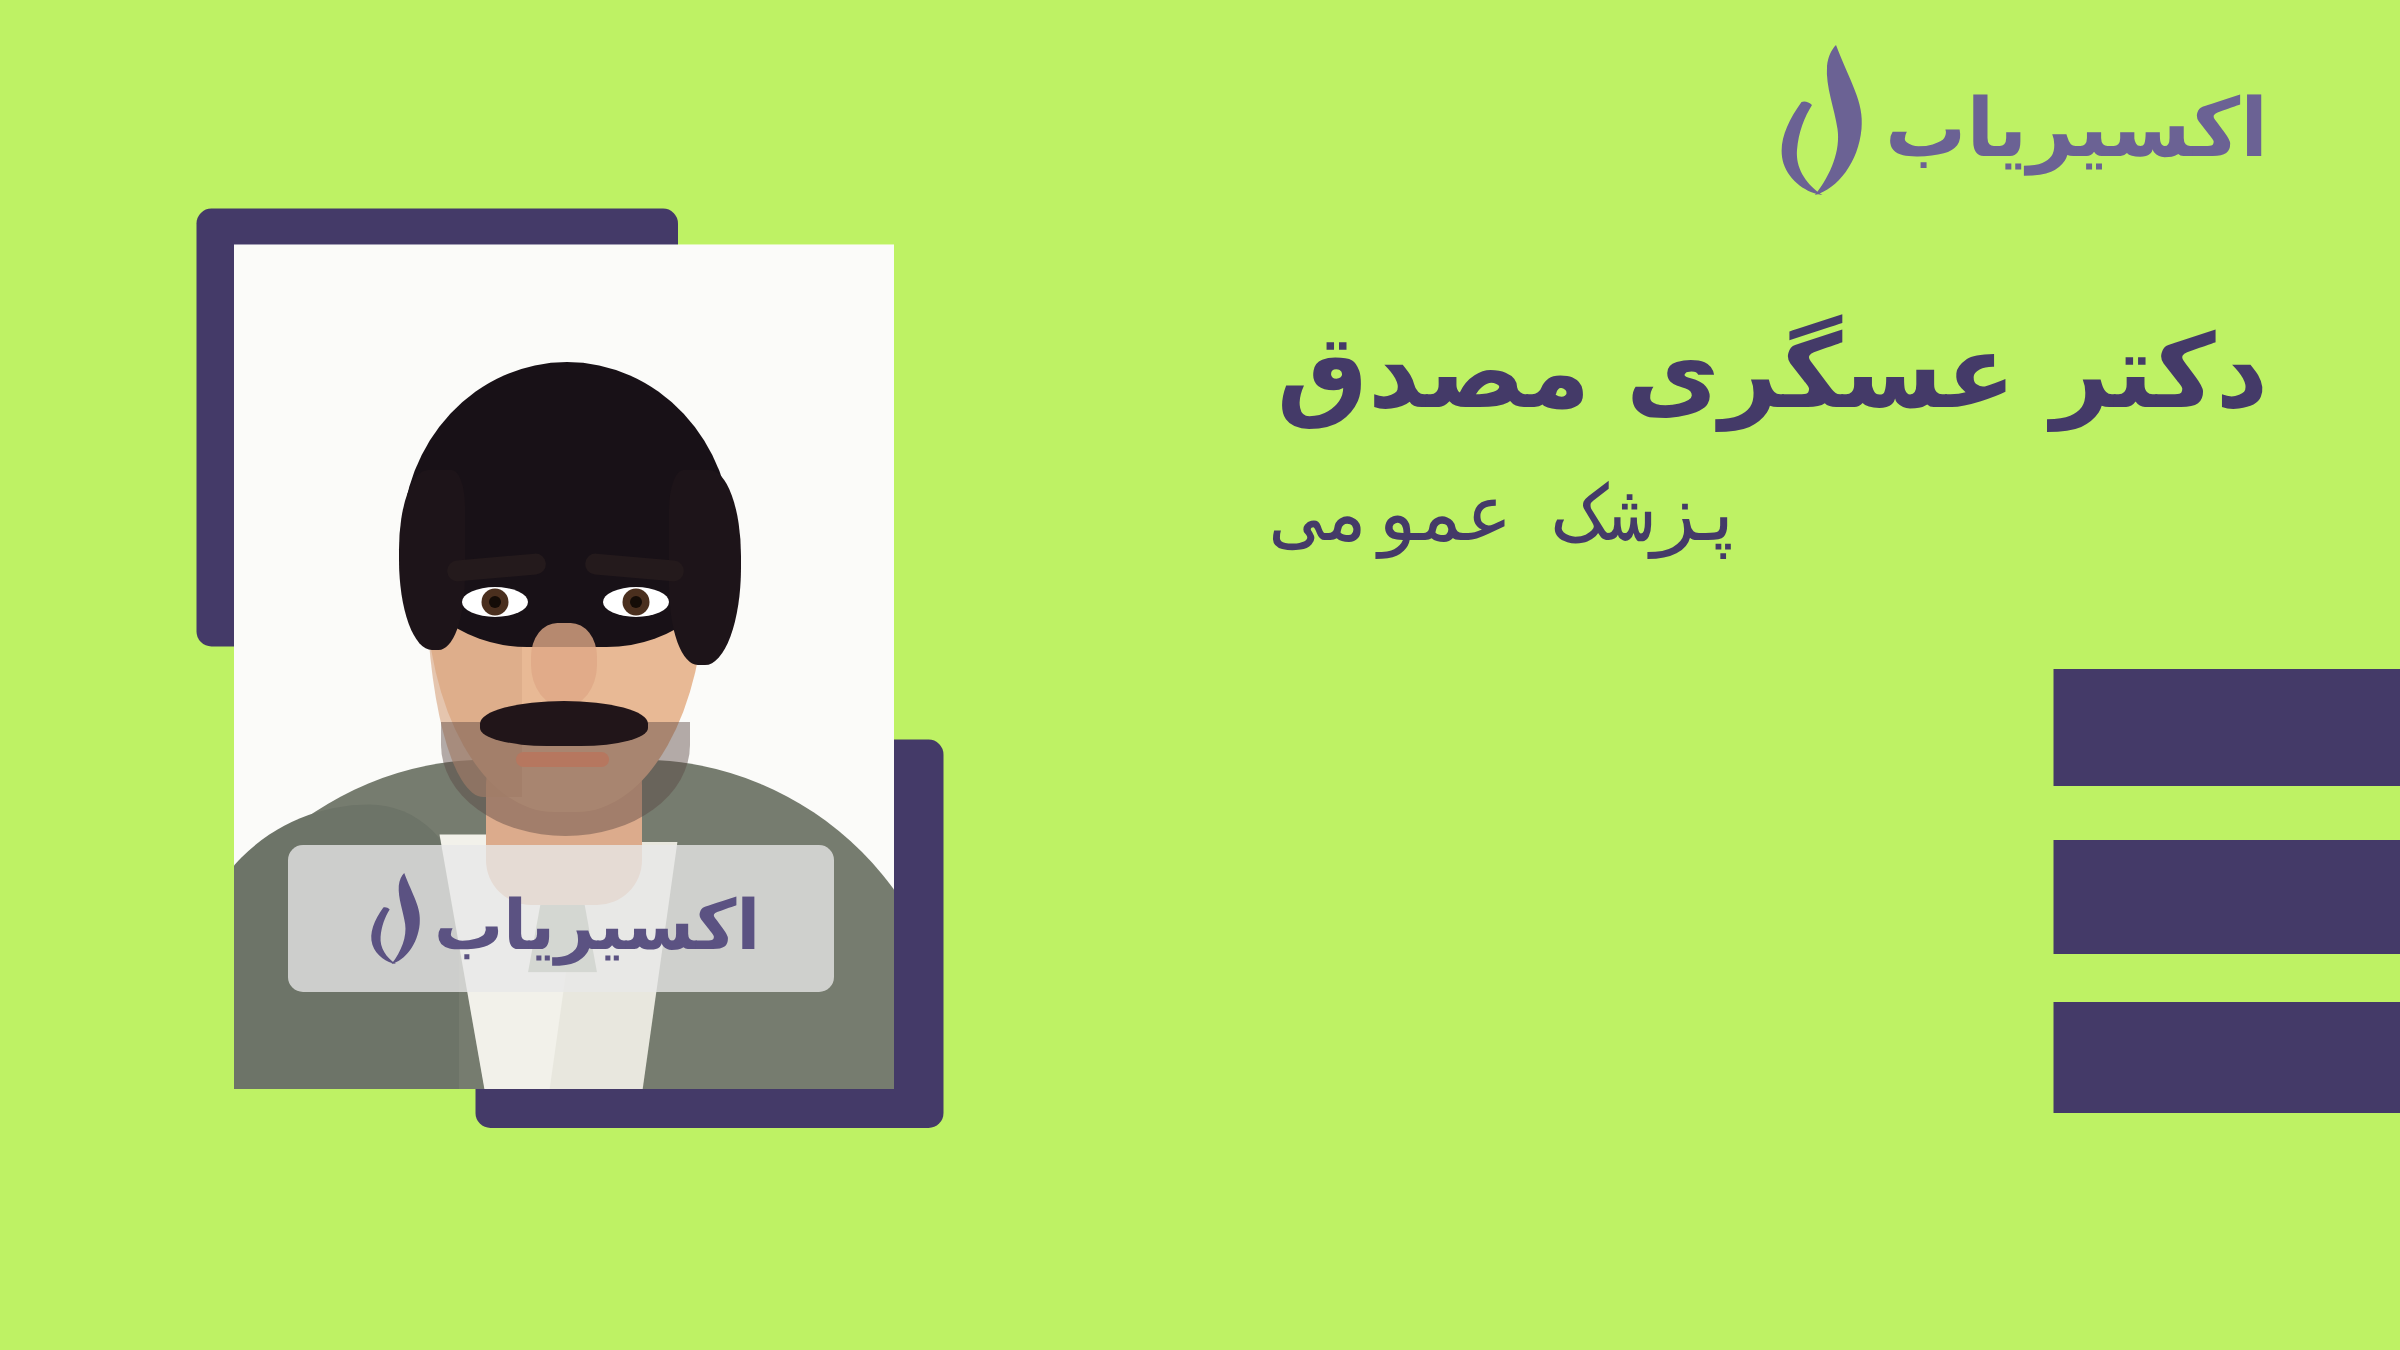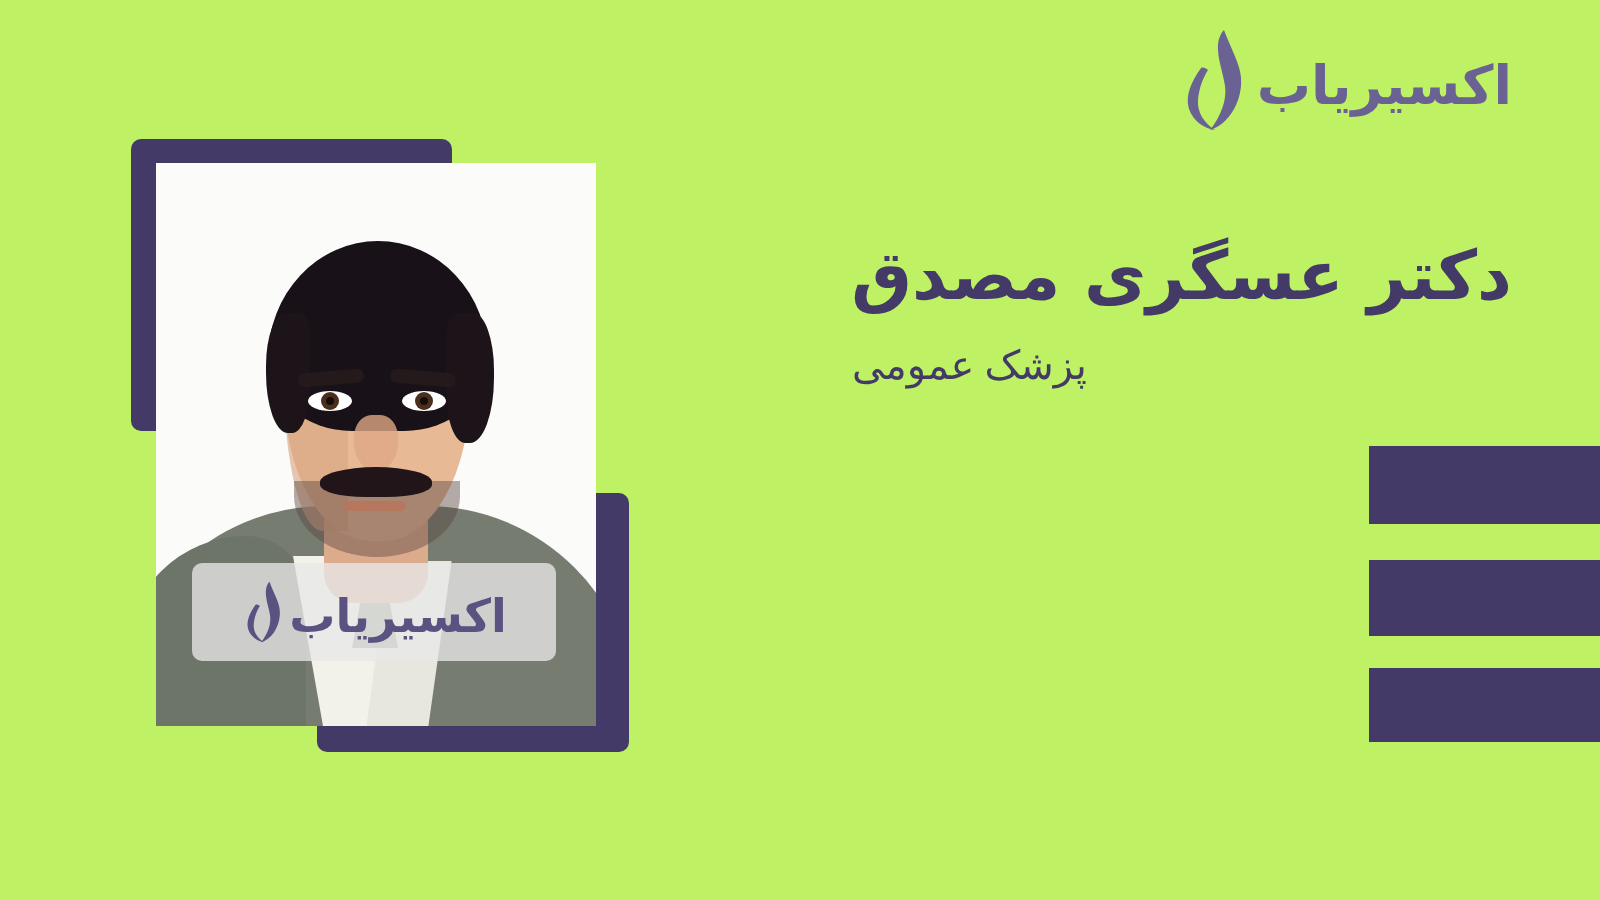--- a/index.html
+++ b/index.html
@@ -47,35 +47,34 @@
   }
 
   
   .headline-block {
     position: absolute;
     top: 206px;
     right: 88px;
     width: 660px;
     text-align: left;
     direction: rtl;
-    margin-top: 27px;
   }
   .doctor-name {
     font-family: "DejaVu Sans", "Liberation Sans", sans-serif;
     font-size: 68px;
     font-weight: 700;
     color: #443a68;
     line-height: 1.25;
     margin: 0;
     white-space: nowrap;
     text-align: left;
   }
   .doctor-specialty {
-    font-family: Liberation Serif, serif;
-    font-size: 40px;
+    font-family: Liberation Mono, monospace;
+    font-size: 52px;
     font-weight: 400;
     color: #443a68;
     line-height: 1.3;
     margin: 22px 0 0 0;
     white-space: nowrap;
     text-align: left;
   }
 
   
   .deco-bars {

